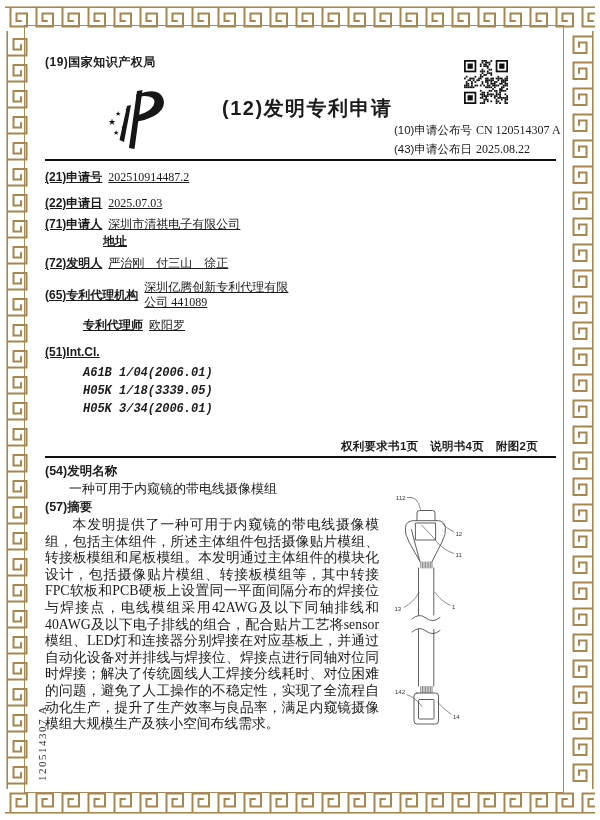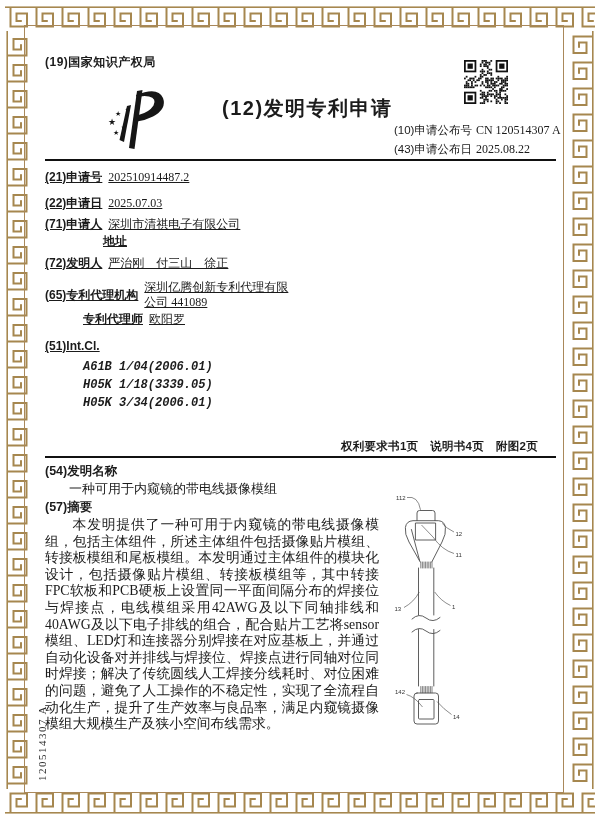--- a/index.html
+++ b/index.html
@@ -338,21 +338,21 @@
       <span class="flabel">地址</span>
     </div>
     <div class="frow" style="margin-top:7px">
       <span class="flabel">(72)发明人</span>
       <span class="fval">严治刚　付三山　徐正</span>
     </div>
     <div class="frow" style="margin-top:9px">
       <span class="flabel">(65)专利代理机构</span>
       <span class="fval" style="width:150px">深圳亿腾创新专利代理有限公司 441089</span>
     </div>
-    <div class="frow indent2" style="margin-top:2px">
+    <div class="frow indent2" style="margin-top:8px">
 
       <span class="flabel">专利代理师</span>
       <span class="fval">欧阳罗</span>
     </div>
     <div class="frow" style="margin-top:12px">
       <span class="flabel">(51)Int.Cl.</span>
     </div>
     <div class="cls" style="margin-top:4px">A61B 1/04(2006.01)</div>
     <div class="cls">H05K 1/18(3339.05)</div>
     <div class="cls">H05K 3/34(2006.01)</div>

